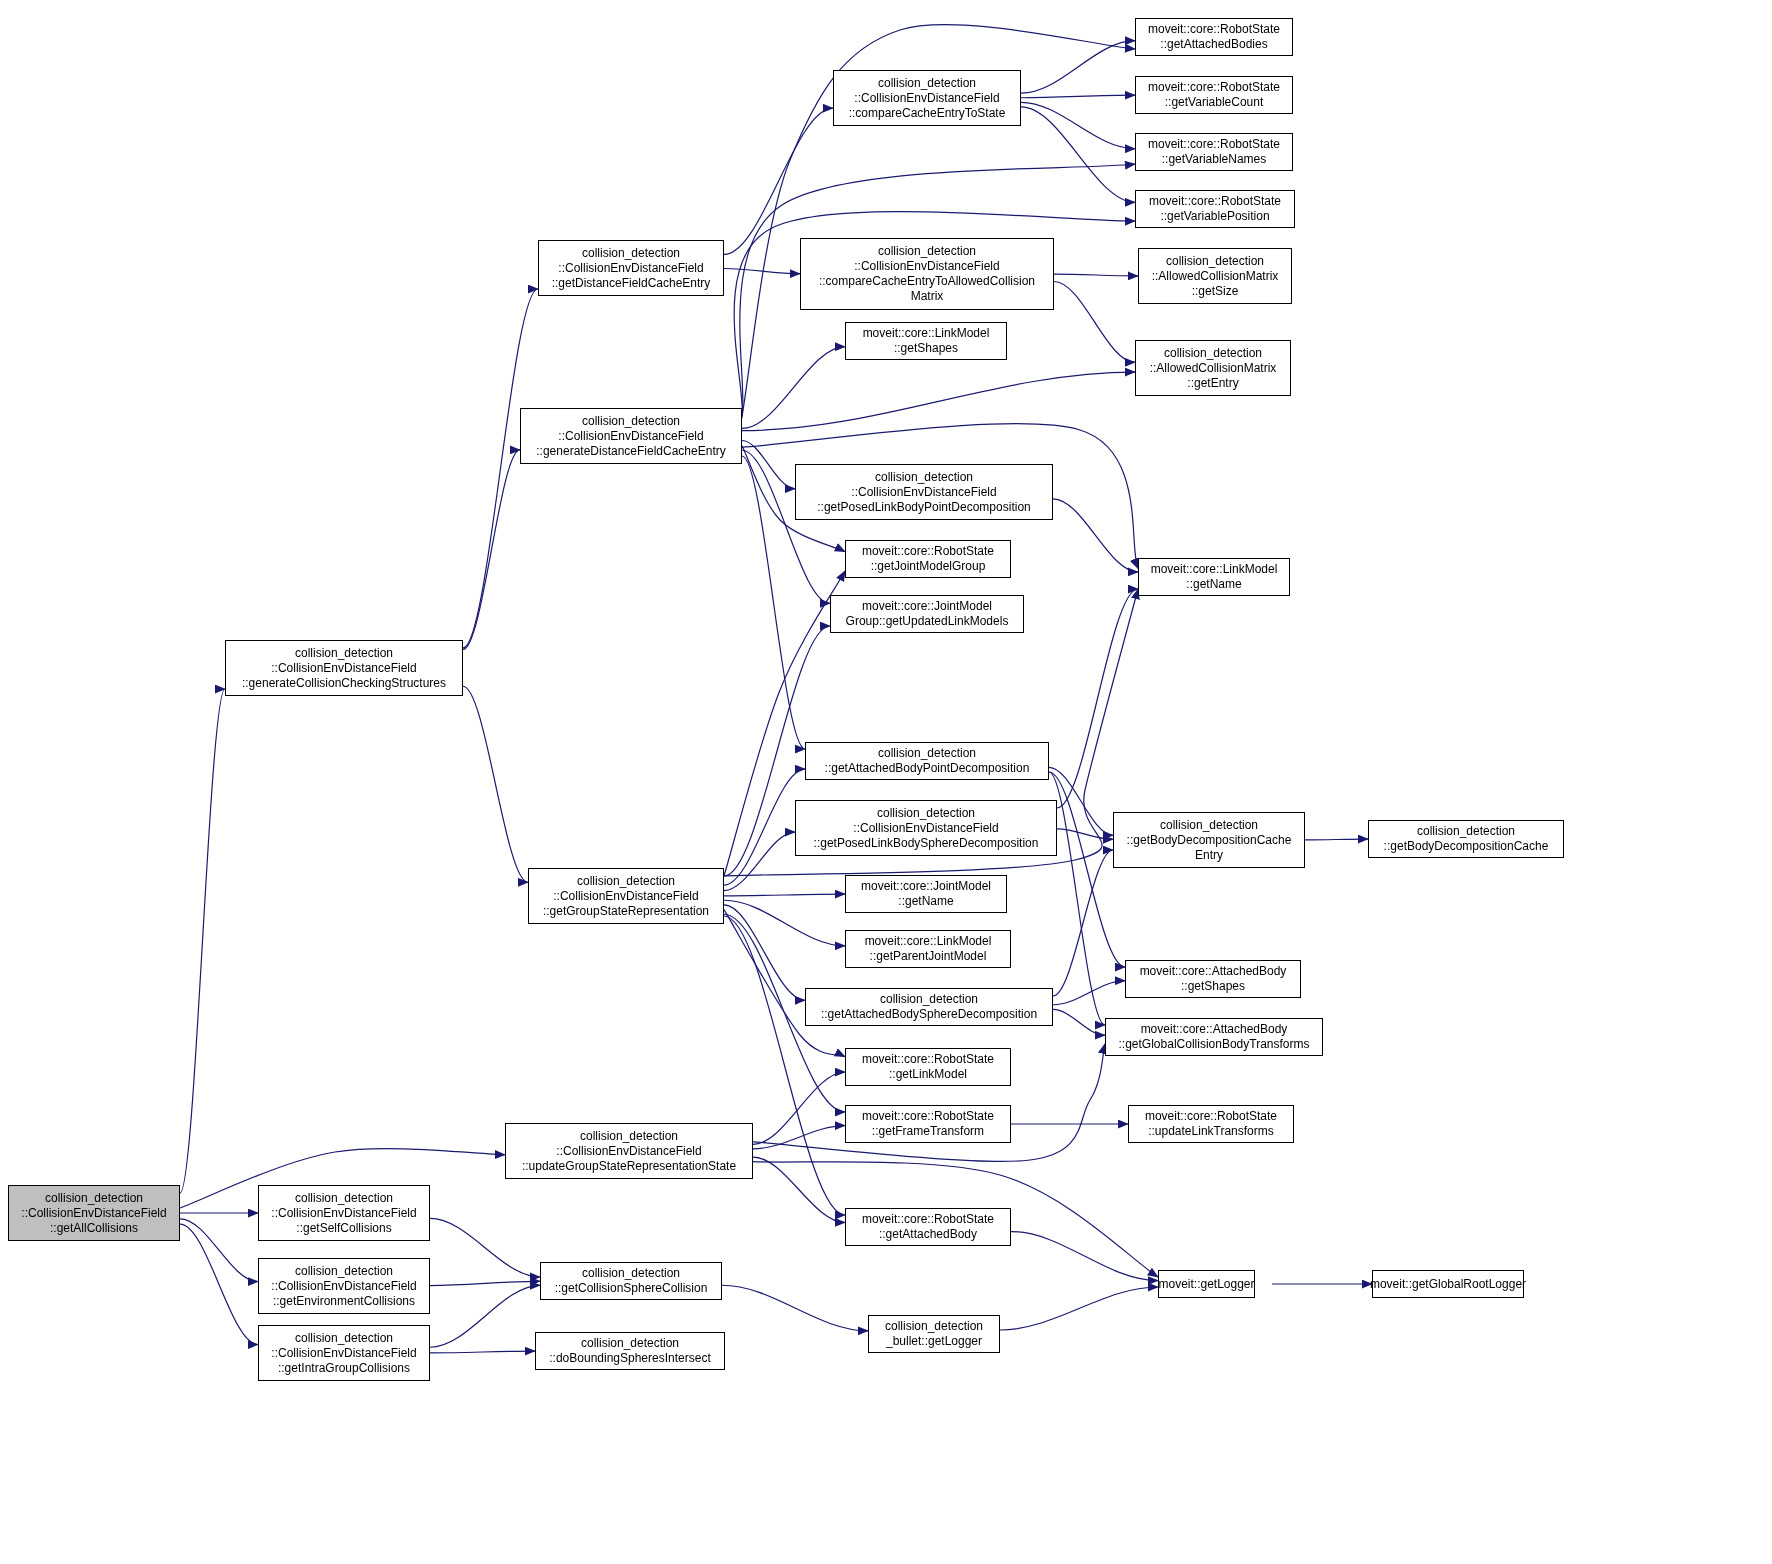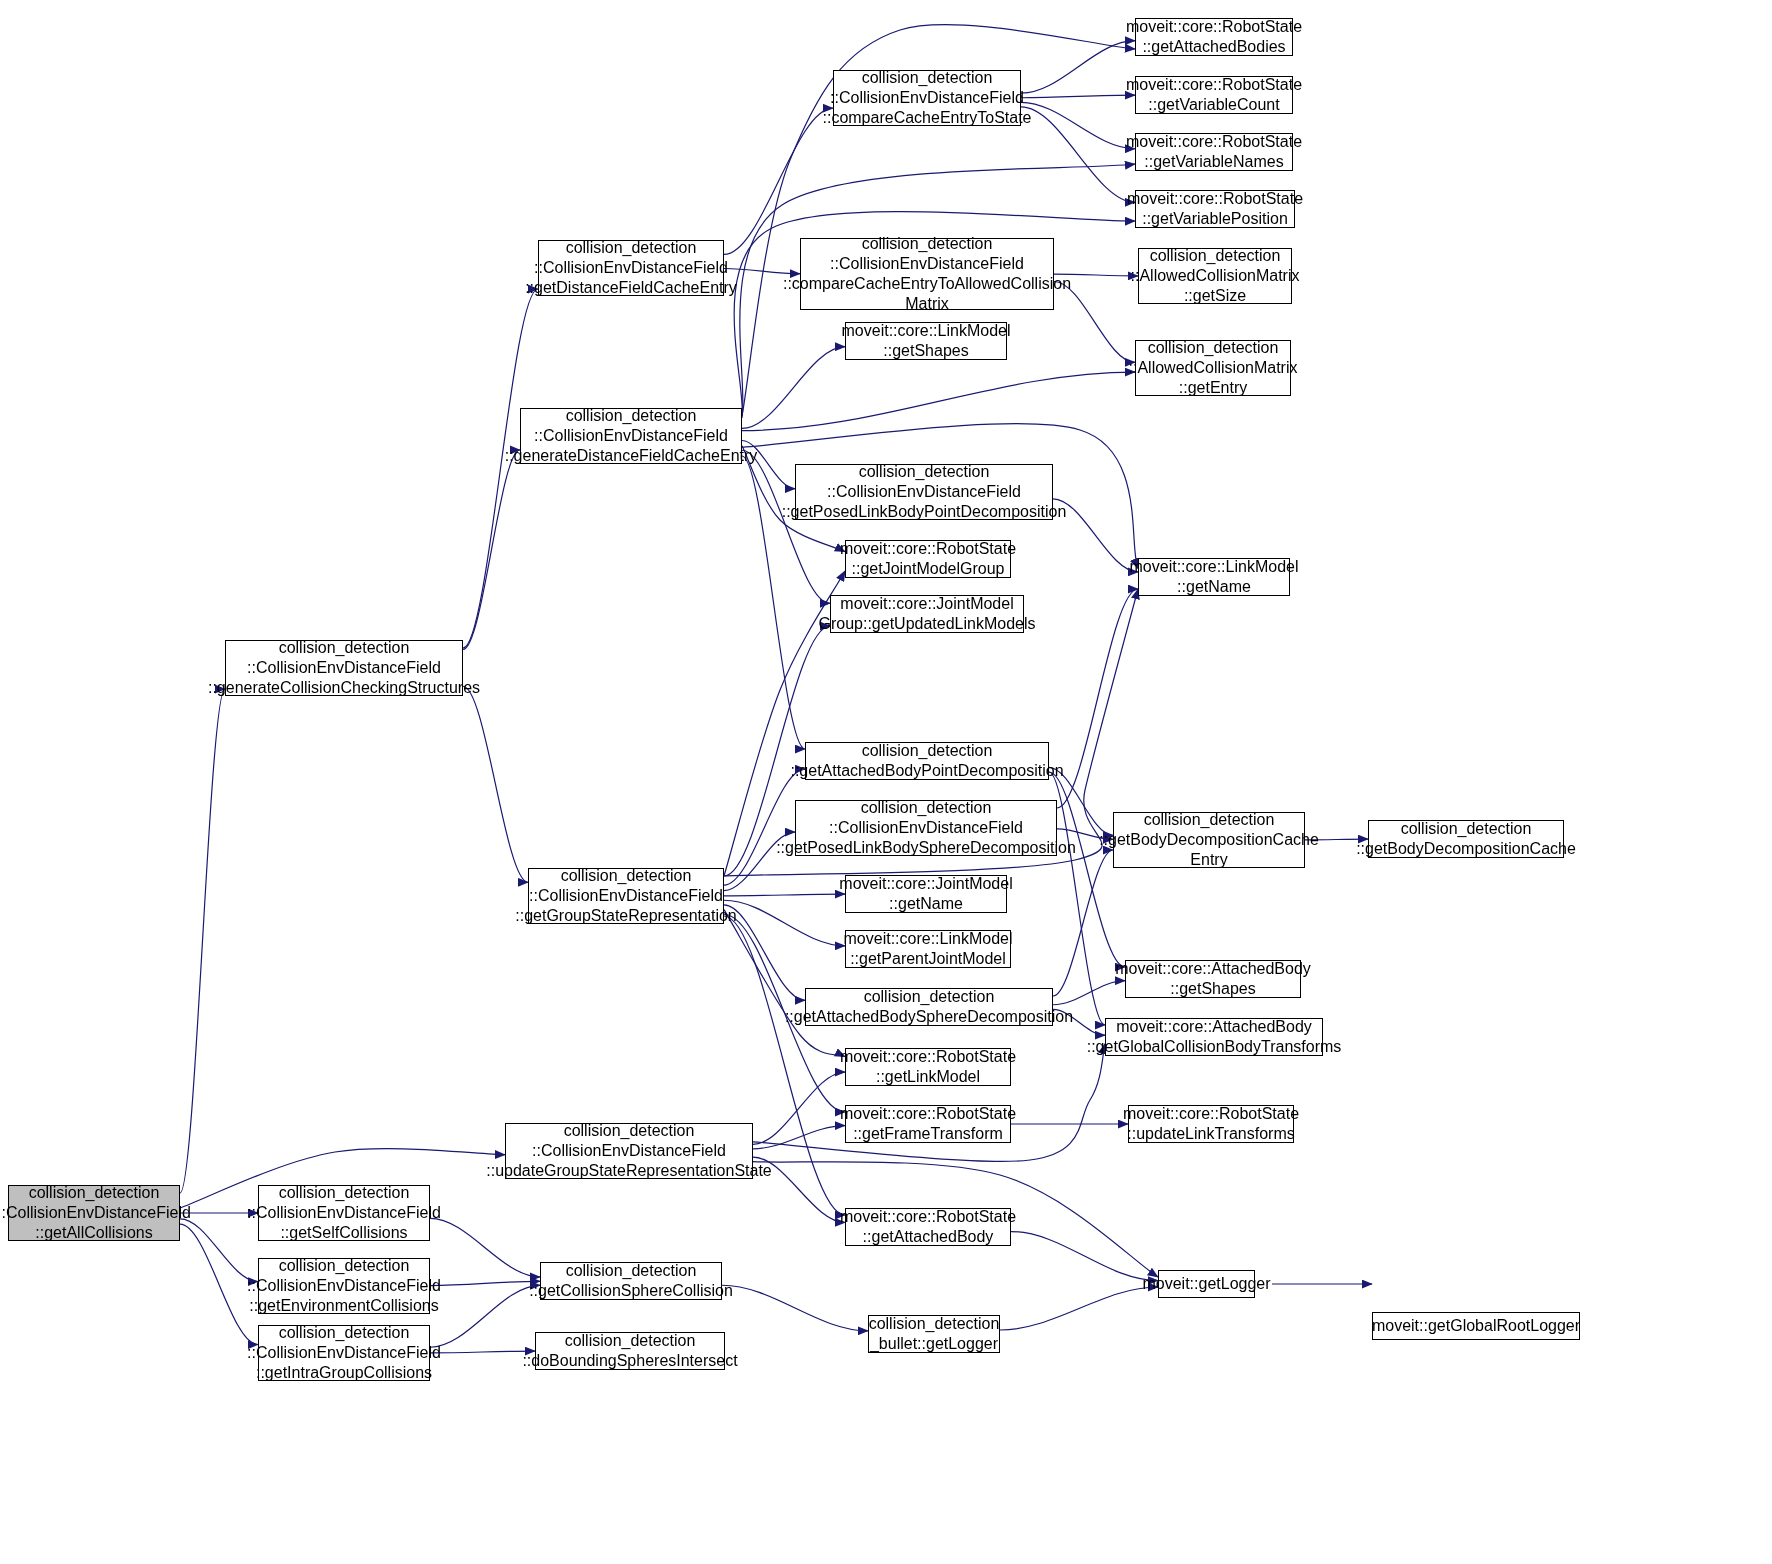--- a/index.html
+++ b/index.html
@@ -12,21 +12,21 @@
   }
   #edge-layer{position:absolute;left:0;top:0;width:100%;height:100%;z-index:0;}
   .edge{fill:none;stroke:var(--edge,#191970);stroke-width:1.2px;}
   .node{
     position:absolute;z-index:1;box-sizing:border-box;
     border:1px solid var(--nborder,#000);
     background:var(--nfill,#fff);
     color:var(--ntext,#000);
     display:flex;align-items:center;justify-content:center;
     text-align:center;white-space:pre-line;
-    font-size:16px;line-height:1.25;padding:0 12px;
+    font-size:12px;line-height:1.25;padding:0 12px;
     cursor:pointer;
   }
   .node.hl{background:var(--hl,#bfbfbf);cursor:default;}
 </style>
 </head>
 <body>
 
 <div id="call-graph">
   <svg id="edge-layer" xmlns="http://www.w3.org/2000/svg">
     <defs>
@@ -183,14 +183,14 @@
 Entry</div>
     <div class="node" style="left: 1125px; top: 960px; width: 176px; height: 38px;">moveit::core::AttachedBody
 ::getShapes</div>
     <div class="node" style="left: 1105px; top: 1018px; width: 218px; height: 38px;">moveit::core::AttachedBody
 ::getGlobalCollisionBodyTransforms</div>
     <div class="node" style="left: 1128px; top: 1105px; width: 166px; height: 38px;">moveit::core::RobotState
 ::updateLinkTransforms</div>
     <div class="node" style="left: 1158px; top: 1270px; width: 97px; height: 28px;">moveit::getLogger</div>
     <div class="node" style="left: 1368px; top: 820px; width: 196px; height: 38px;">collision_detection
 ::getBodyDecompositionCache</div>
-    <div class="node" style="left: 1372px; top: 1270px; width: 208px; height: 28px; margin-top: 42px;">moveit::getGlobalRootLogger</div>
+    <div class="node" style="left: 1372px; top: 1270px; width: 152px; height: 28px;">moveit::getGlobalRootLogger</div>
   </div>
 
 </body></html>

